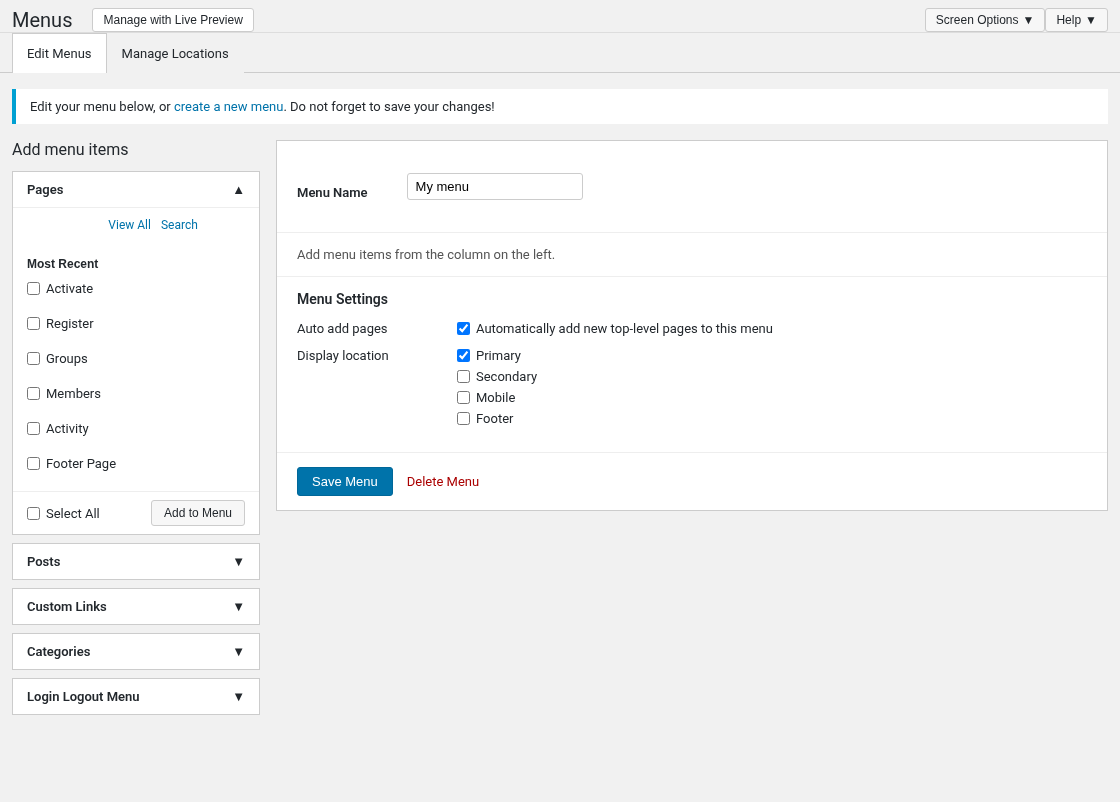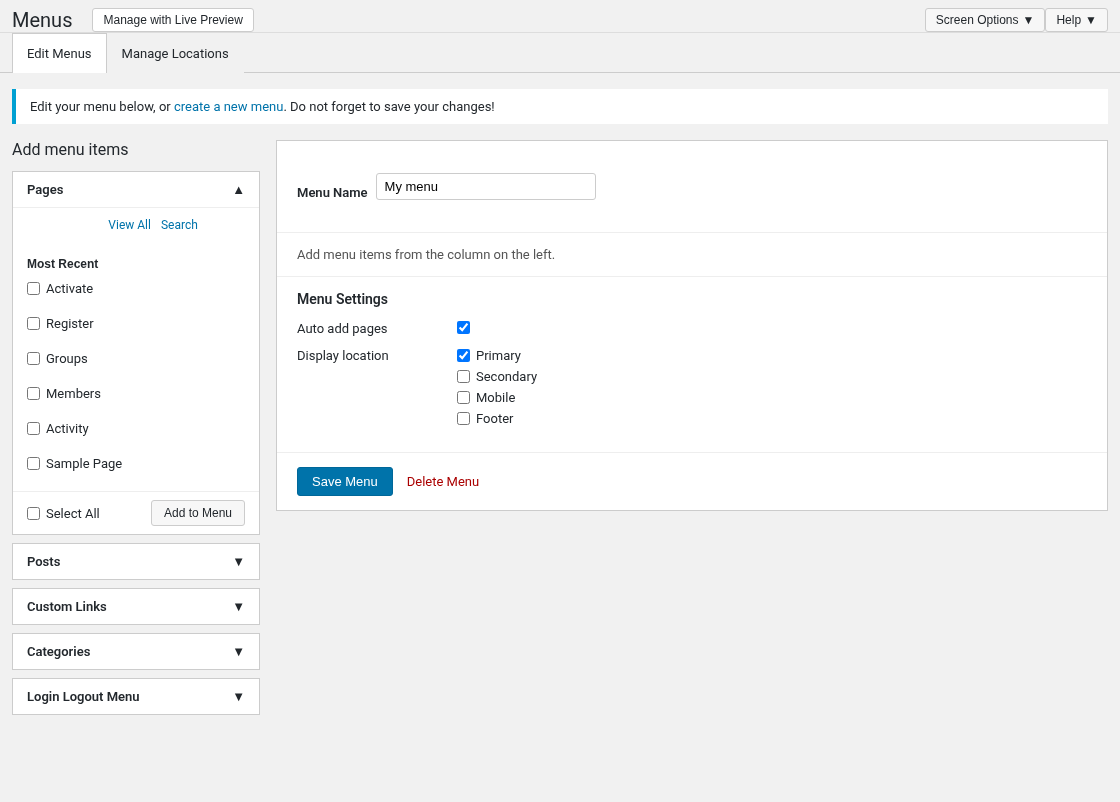--- a/index.html
+++ b/index.html
@@ -193,21 +193,22 @@
     .menu-name-label {
       font-weight: 600;
       font-size: 13px;
       white-space: nowrap;
     }
     .menu-name-input {
       border: 1px solid #ccc;
       border-radius: 3px;
       padding: 5px 8px;
       font-size: 13px;
-      width: 220px;
+      width: 176px;
+      margin-left: 31px;
     }
     .menu-hint {
       padding: 14px 20px;
       font-size: 13px;
       color: #555;
       border-bottom: 1px solid #eee;
     }
     .menu-settings {
       padding: 14px 20px;
       border-bottom: 1px solid #eee;
@@ -326,21 +327,21 @@
           <label class="checkbox-item">
             <input type="checkbox" style="">
             <span>Members</span>
           </label>
           <label class="checkbox-item">
             <input type="checkbox" style="">
             <span>Activity</span>
           </label>
           <label class="checkbox-item">
             <input type="checkbox" style="">
-            <span>Sample Page</span>
+            <span>Footer Page</span>
           </label>
         </div>
       </div>
       <div class="accordion-footer">
         <label class="select-all-label">
           <input type="checkbox" style="">
           <span>Select All</span>
         </label>
         <button class="add-to-menu-btn">Add to Menu</button>
       </div>
@@ -387,20 +388,21 @@
       <div class="menu-hint">Add menu items from the column on the left.</div>
 
       <div class="menu-settings">
         <h3>Menu Settings</h3>
 
         <div class="settings-row">
           <div class="settings-label">Auto add pages</div>
           <div class="settings-control">
             <label class="radio-item">
               <input type="checkbox" checked="" style="">
+              <span>Automatically add new top-level pages to this menu</span>
             </label>
           </div>
         </div>
 
         <div class="settings-row">
           <div class="settings-label">Display location</div>
           <div class="settings-control">
             <label class="radio-item">
               <input type="checkbox" checked="" style="">
               <span>Primary</span>

